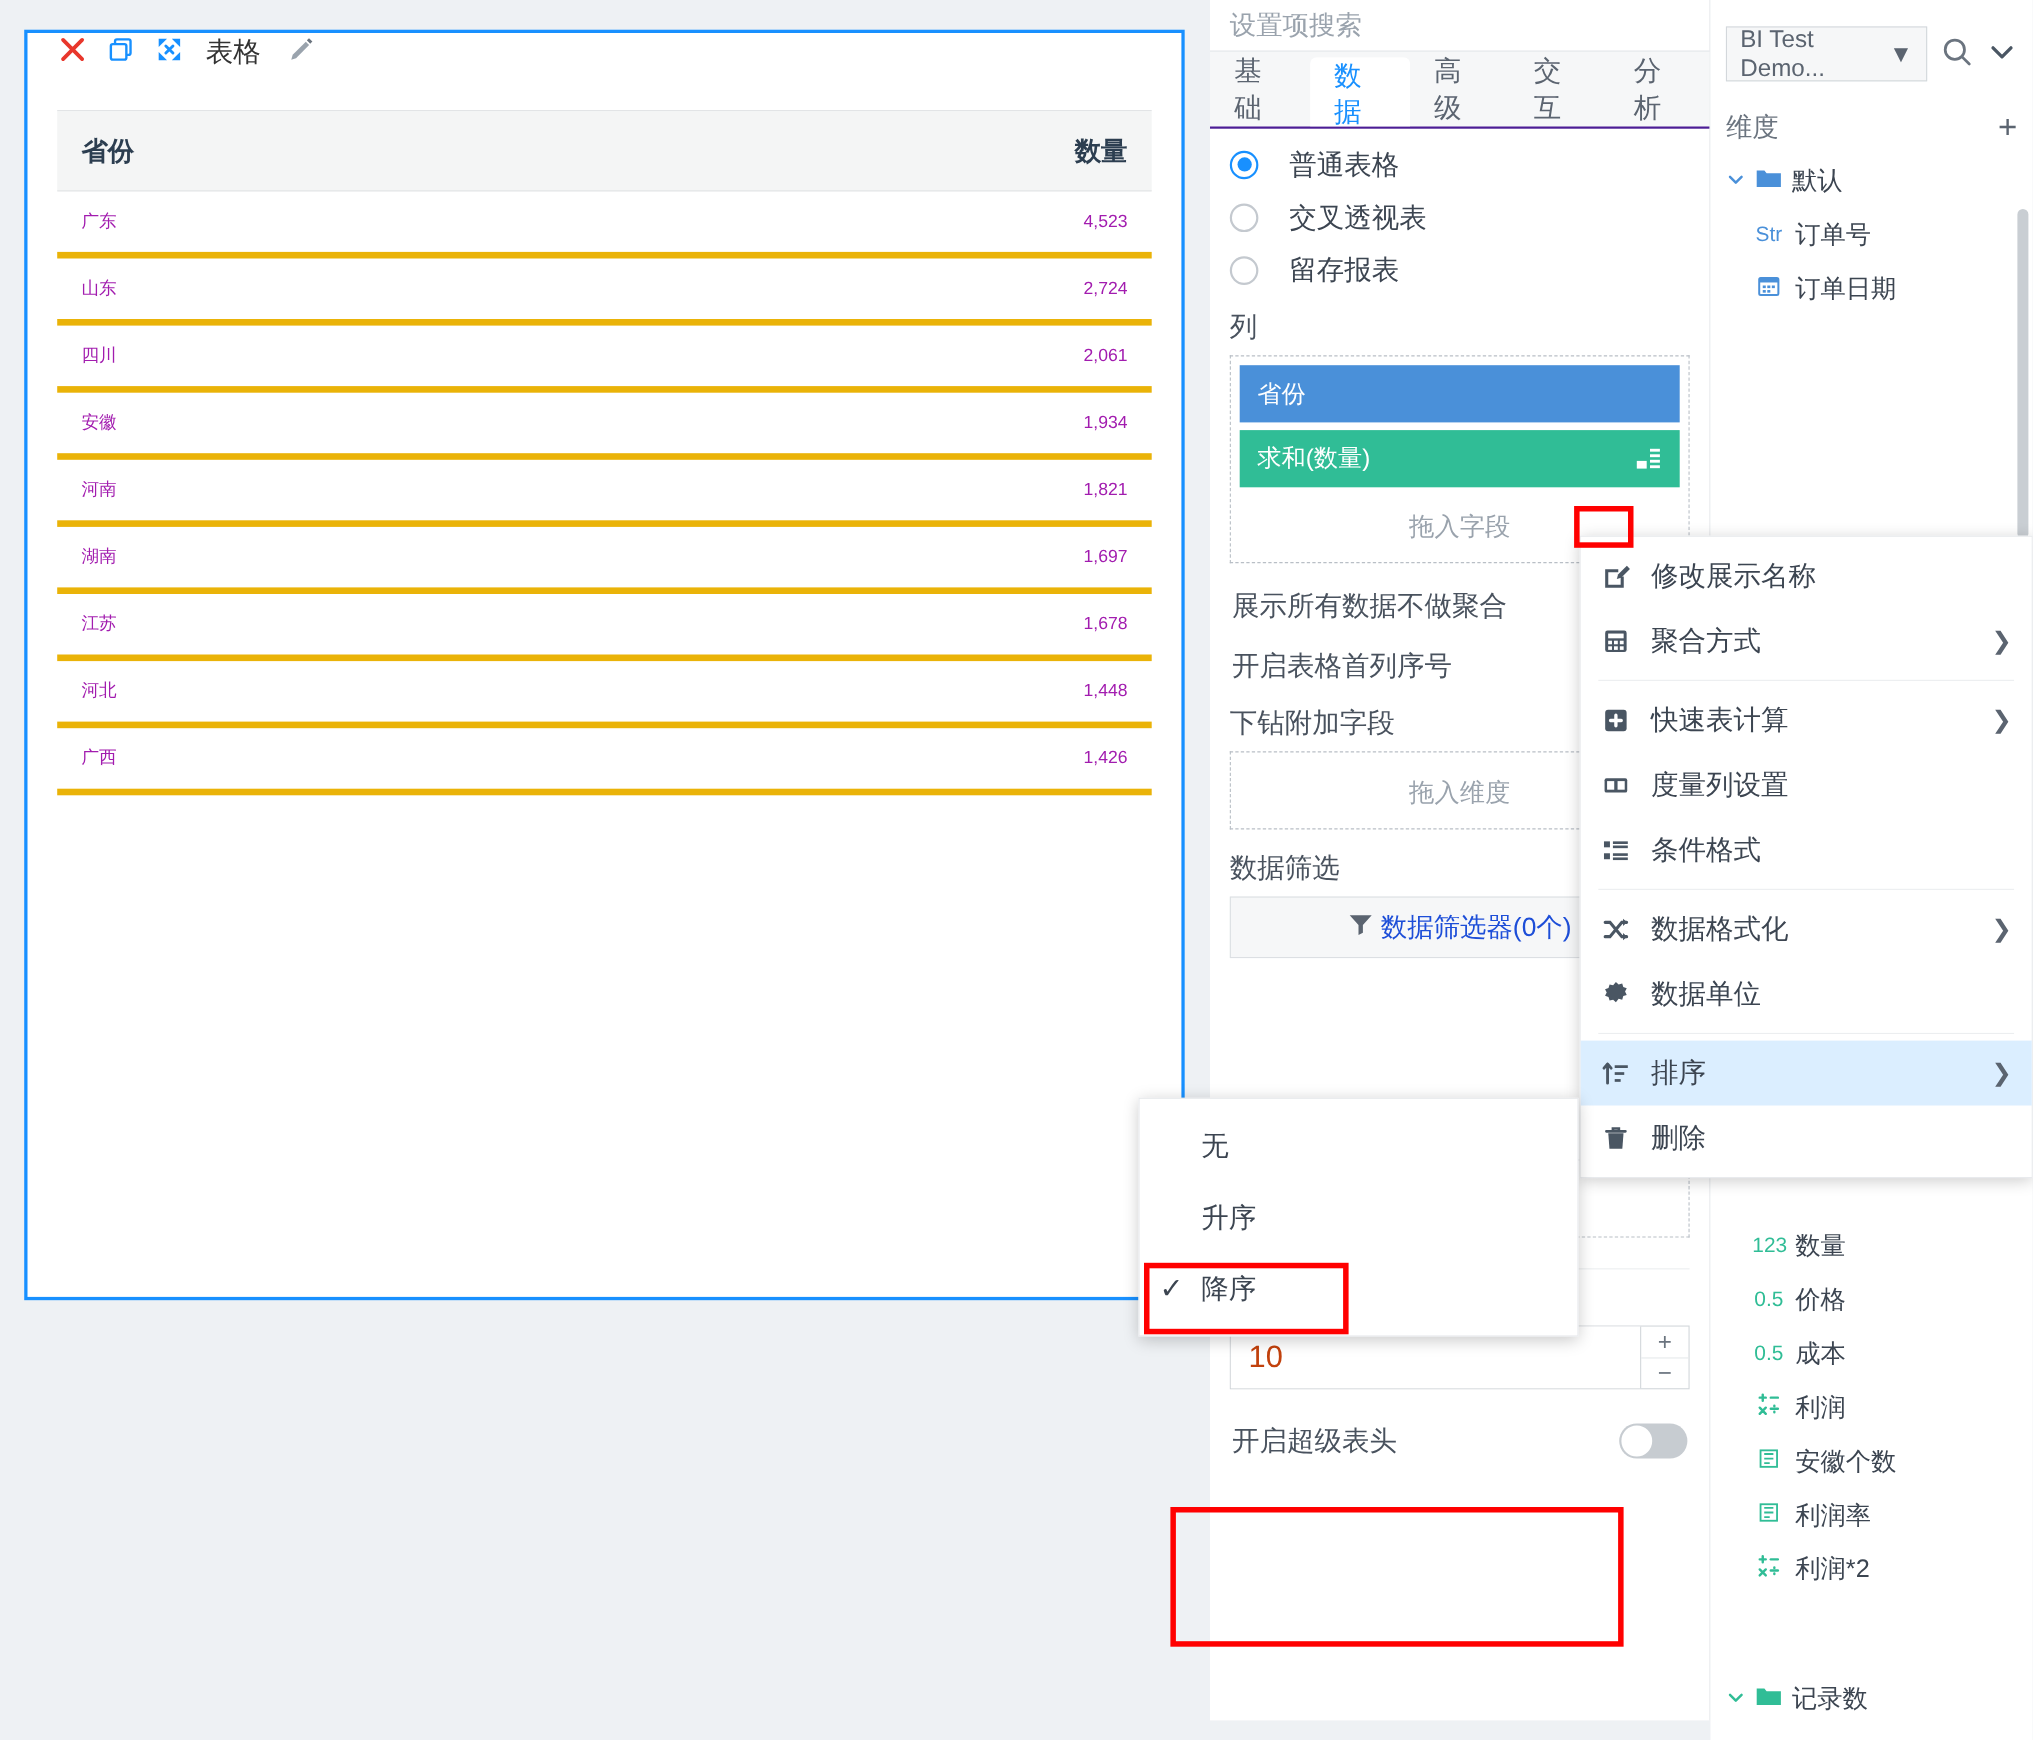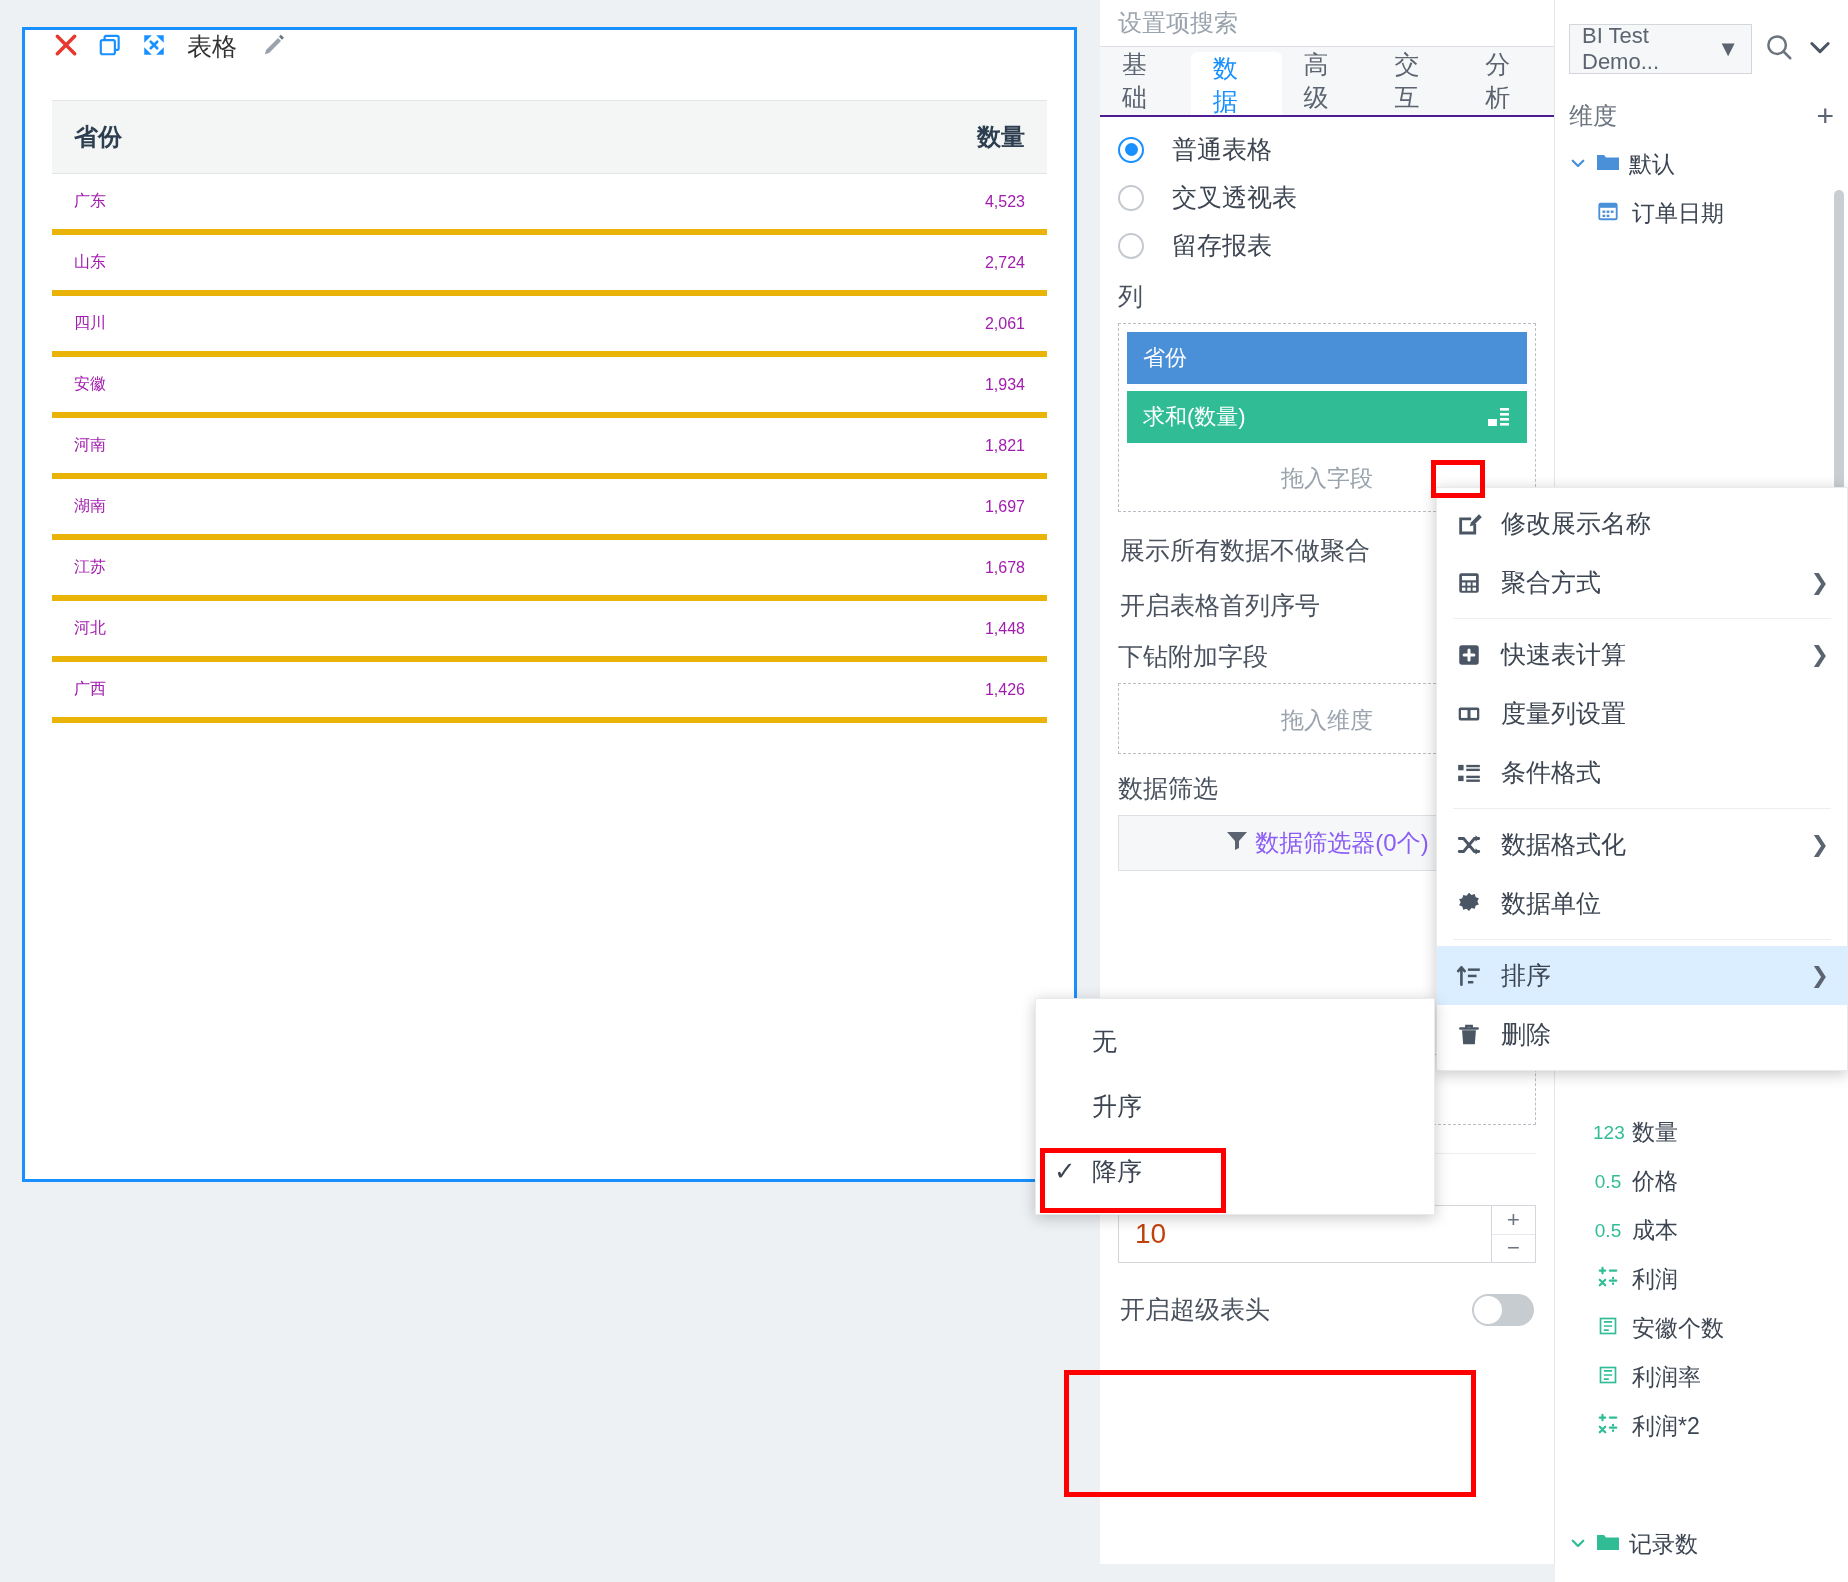--- a/index.html
+++ b/index.html
@@ -68,21 +68,21 @@
   .drop-hint { text-align:center; color:#9aa3ad; font-size:23px; padding:13px 0 9px 0; }
 
   .switch-row { display:flex; align-items:center; justify-content:space-between; margin:22px 2px 0 2px; }
   .switch-row .lbl { font-size:25px; color:#49525e; }
   .toggle { width:62px; height:32px; border-radius:16px; background:#c7ccd1; position:relative; flex:0 0 auto; }
   .toggle::after { content:""; position:absolute; left:2px; top:2px; width:28px; height:28px; border-radius:50%; background:#fff; }
 
   .filter-btn {
     border:1px solid #dcdfe3; background:#f6f7f8; height:56px;
     display:flex; align-items:center; justify-content:center; gap:6px;
-    font-size:24px; color:#8b5cf6; margin-top:4px;
+    font-size:24px; color:#1d4ed8; margin-top:4px;
   }
 
   #row-count-box { margin-top:8px; position:relative; }
   #row-count-label { font-size:25px; color:#49525e; margin-bottom:10px; }
   .num-input { display:flex; border:1px solid #d3d7db; height:58px; }
   .num-input input {
     flex:1; border:0; outline:none; font-size:28px; color:#c2410c; padding:0 16px;
     font-family:Liberation Sans, sans-serif; min-width:0;
   }
   .spin { width:44px; border-left:1px solid #d3d7db; display:flex; flex-direction:column; }
@@ -358,20 +358,24 @@
     </span>
     <span>
       <svg width="24" height="20" viewBox="0 0 24 20">
           <path d="M1 3h7l2 2.6h13V18H1z" fill="#4a90d9"></path>
         </svg>
     </span>
     <span>默认</span>
   </div>
 
   <div class="field-row">
+    <span class="ftype blue">Str</span>
+    <span>订单号</span>
+  </div>
+  <div class="field-row">
     <span class="ftype blue">
       <svg width="22" height="22" viewBox="0 0 24 24">
           <rect x="2.5" y="4" width="19" height="17" fill="none" stroke="#4a90d9" stroke-width="2" rx="1.5"></rect>
           <rect x="2.5" y="4" width="19" height="4.5" fill="#4a90d9"></rect>
           <rect x="6" y="11.5" width="3" height="2.6" fill="#4a90d9"></rect>
           <rect x="10.5" y="11.5" width="3" height="2.6" fill="#4a90d9"></rect>
           <rect x="15" y="11.5" width="3" height="2.6" fill="#4a90d9"></rect>
           <rect x="6" y="16" width="3" height="2.6" fill="#4a90d9"></rect>
           <rect x="10.5" y="16" width="3" height="2.6" fill="#4a90d9"></rect>
         </svg>

